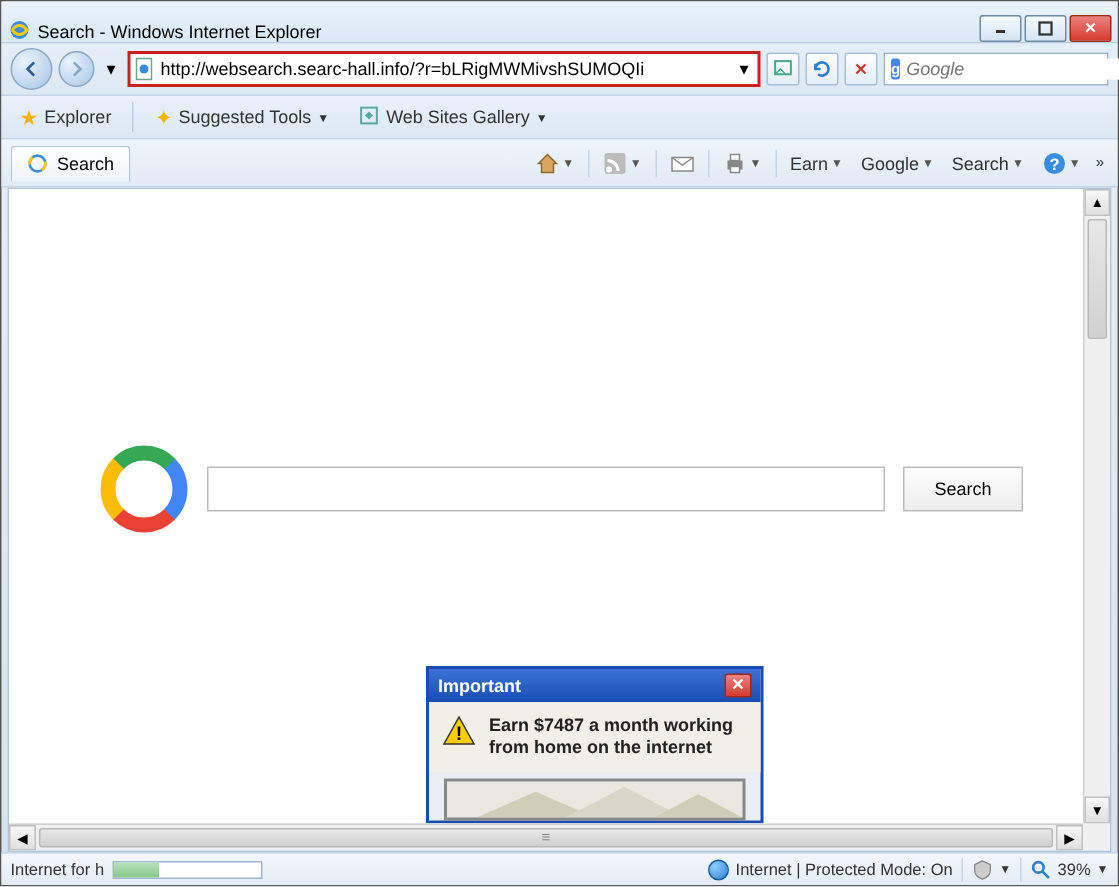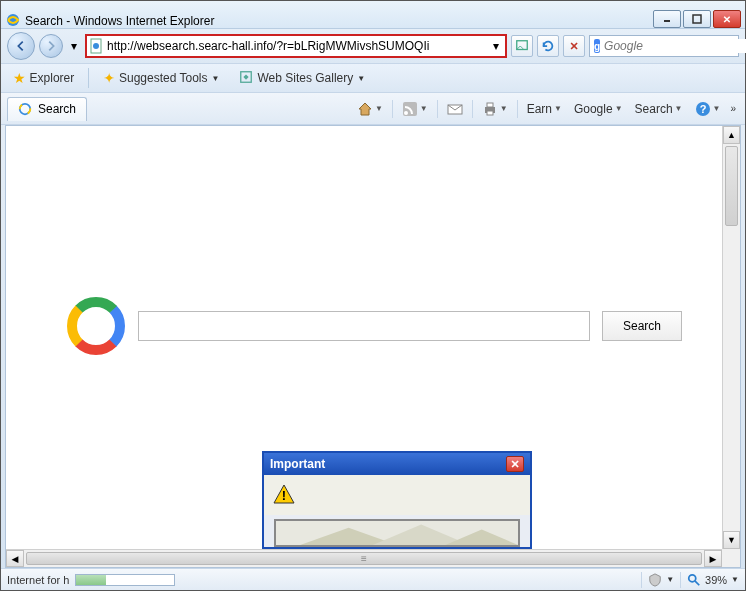--- a/index.html
+++ b/index.html
@@ -50,21 +50,21 @@
 .hscroll .arrow { position:absolute; top:0; bottom:0; width:18px; display:flex; align-items:center; justify-content:center; background:linear-gradient(#f8f8f8,#e0e0e0); border:1px solid #c0c0c0; cursor:pointer; font-size:9px; }
 .hscroll .arrow.left { left:0; }
 .hscroll .arrow.right { right:0; }
 .corner { position:absolute; right:0; bottom:0; width:18px; height:18px; background:#f0f0f0; }
 .page-area { position:absolute; left:0; top:0; right:18px; bottom:18px; overflow:hidden; background:#fff; }
 .search-row { position:absolute; top:170px; left:60px; right:40px; display:flex; align-items:center; gap:12px; }
 .logo-ring { width:60px; height:60px; border-radius:50%; position:relative; }
 .logo-ring svg { width:60px; height:60px; }
 .big-input { flex:1; height:30px; border:1px solid #bbb; padding:0 8px; font-size:14px; outline:none; }
 .big-search-btn { width:80px; height:30px; border:1px solid #bbb; background:linear-gradient(#fdfdfd,#ededed); cursor:pointer; font-size:12px; }
-.popup { position:absolute; bottom:0; left:256px; width:270px; border:2px solid #1a4db3; background:#e9edf4;margin-top:36px; }
+.popup { position:absolute; bottom:0; left:278px; width:225px; border:2px solid #1a4db3; background:#e9edf4;margin-top:36px; }
 .popup-title { height:22px; background:linear-gradient(#3a72d8,#1a4db3); color:#fff; font-weight:bold; font-size:12px; display:flex; align-items:center; padding:0 6px; }
 .popup-title .spacer { flex:1; }
 .popup-close { width:18px; height:16px; background:linear-gradient(#f08080,#d43c2e); border:1px solid #a02818; color:#fff; display:flex; align-items:center; justify-content:center; cursor:pointer; font-size:11px; font-weight:bold; border-radius:2px; }
 .popup-body { padding:8px; display:flex; gap:8px; background:#f0f0e8; }
 .warn-icon { width:24px; height:24px; }
 .popup-text { font-size:12px; font-weight:bold; color:#222; line-height:1.3; }
 .popup-img { margin:4px 10px 0 10px; height:28px; border:2px solid #888; background:linear-gradient(#ddd,#ccc); position:relative; overflow:hidden; }
 .statusbar { height:22px; background:linear-gradient(#f4f8fc,#e2ebf5); border-top:1px solid #c6d6e8; display:flex; align-items:center; padding:0 6px; font-size:11px; color:#333; }
 .statusbar .progress { width:100px; height:12px; border:1px solid #9fb6cf; background:#fff; margin-left:6px; position:relative; }
 .statusbar .progress .fill { position:absolute; left:0; top:0; bottom:0; width:30%; background:linear-gradient(#b8e0b8,#8ac88a); }
@@ -252,20 +252,24 @@
             <div class="spacer"></div>
             <div class="popup-close">✕</div>
           </div>
           <div class="popup-body">
             <div class="warn-icon">
               <svg viewBox="0 0 24 24">
                   <path d="M12 2 L22 20 L2 20 Z" fill="#ffcc00" stroke="#333"></path>
                   <text x="12" y="17" text-anchor="middle" font-size="13" font-weight="bold">!</text>
                 </svg>
             </div>
+            <div>
+              <div class="popup-text">Earn $7487 a month working</div>
+              <div class="popup-text">from home on the internet</div>
+            </div>
           </div>
           <div class="popup-img">
             <svg width="100%" height="100%" viewBox="0 0 200 28" preserveAspectRatio="none">
                 <rect width="200" height="28" fill="#e8e8e0"></rect>
                 <path d="M20 28 L60 8 L100 28 Z" fill="#cfcfb8"></path>
                 <path d="M80 28 L120 4 L160 28 Z" fill="#d8d8c8"></path>
                 <path d="M140 28 L170 10 L200 28 Z" fill="#cfcfb8"></path>
               </svg>
           </div>
         </div>
@@ -284,20 +288,24 @@
       <div class="corner"></div>
     </div>
   </div>
 
   <div class="statusbar">
     <span>Internet for h</span>
     <div class="progress">
         <div class="fill"></div>
       </div>
     <div class="spacer"></div>
+    <div class="status-item">
+      <span class="globe-icon"></span>
+      <span>Internet | Protected Mode: On</span>
+    </div>
     <div class="status-sep"></div>
     <div class="status-item">
       <svg width="14" height="14" viewBox="0 0 16 16">
           <path d="M8 1 L14 4 L14 8 Q14 13 8 15 Q2 13 2 8 L2 4 Z" fill="#ccc" stroke="#888"></path>
         </svg>
       <span class="caret" style="font-size:8px">▼</span>
     </div>
     <div class="status-sep"></div>
     <div class="status-item">
       <svg width="14" height="14" viewBox="0 0 16 16">

